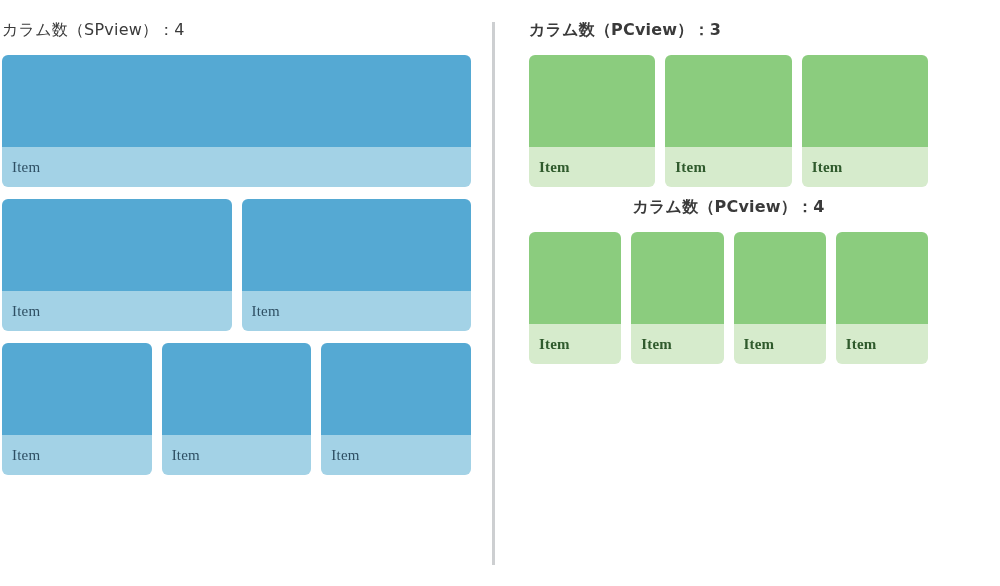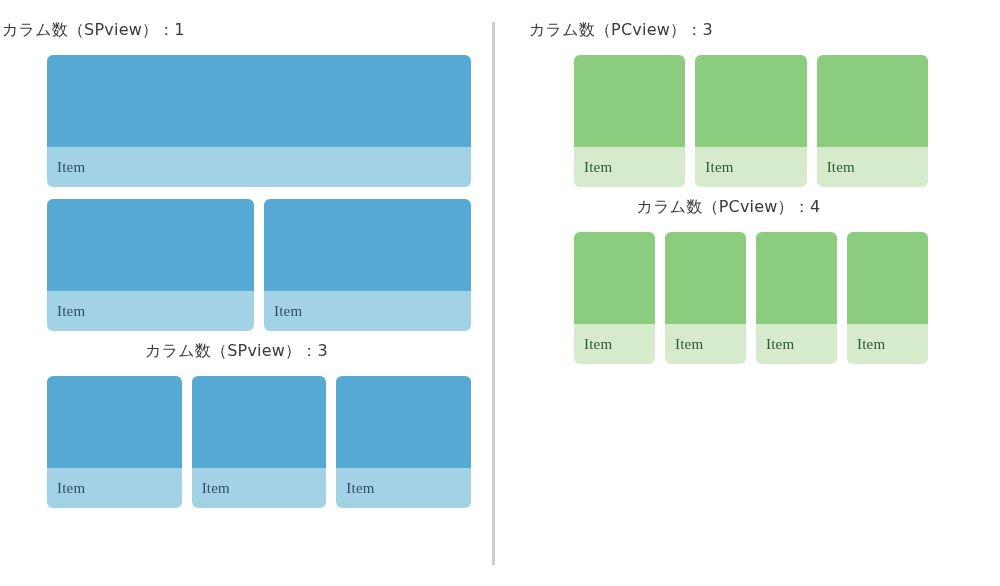--- a/index.html
+++ b/index.html
@@ -25,20 +25,21 @@
     position: relative;
     box-sizing: border-box;
   }
   .pane-left {
     width: 492px;
     padding: 22px 21px 0 2px;
   }
   .pane-right {
     width: 444px;
     padding: 22px 8px 0 37px;
+    font-weight: bold;
   }
 
   .divider {
     position: absolute;
     left: 492px;
     top: 22px;
     width: 3px;
     height: 543px;
     background: #cdcfd1;
   }
@@ -54,21 +55,20 @@
     color: #3a3a3a;
     letter-spacing: 0.2px;
     margin: 0 0 17px 0;
     white-space: nowrap;
     font-family: "DejaVu Sans", "Liberation Sans", sans-serif;
   }
 
   .grid {
     display: flex;
     gap: 10px;
-    margin-left: 45px;
   }
   .grid > .card { flex: 1 1 0; min-width: 0; }
 
   .card {
     height: 132px;
     border-radius: 6px;
     overflow: hidden;
     display: flex;
     flex-direction: column;
     box-sizing: border-box;
@@ -101,21 +101,21 @@
   .theme-green .card-label { color: #2f5a2c; }
 </style>
 </head>
 <body>
 
 <div id="layout">
 
   <div class="pane pane-left">
 
     <div class="section">
-      <p class="section-title">カラム数（SPview）：1</p>
+      <p class="section-title">カラム数（SPview）：4</p>
       <div class="grid theme-blue">
         <div class="card">
           <div class="card-media"></div>
           <div class="card-body">
             <span class="card-label">Item</span>
           </div>
         </div>
       </div>
     </div>
 
@@ -130,21 +130,20 @@
         <div class="card">
           <div class="card-media"></div>
           <div class="card-body">
             <span class="card-label">Item</span>
           </div>
         </div>
       </div>
     </div>
 
     <div class="section">
-      <p class="section-title">カラム数（SPview）：3</p>
       <div class="grid theme-blue">
         <div class="card">
           <div class="card-media"></div>
           <div class="card-body">
             <span class="card-label">Item</span>
           </div>
         </div>
         <div class="card">
           <div class="card-media"></div>
           <div class="card-body">

